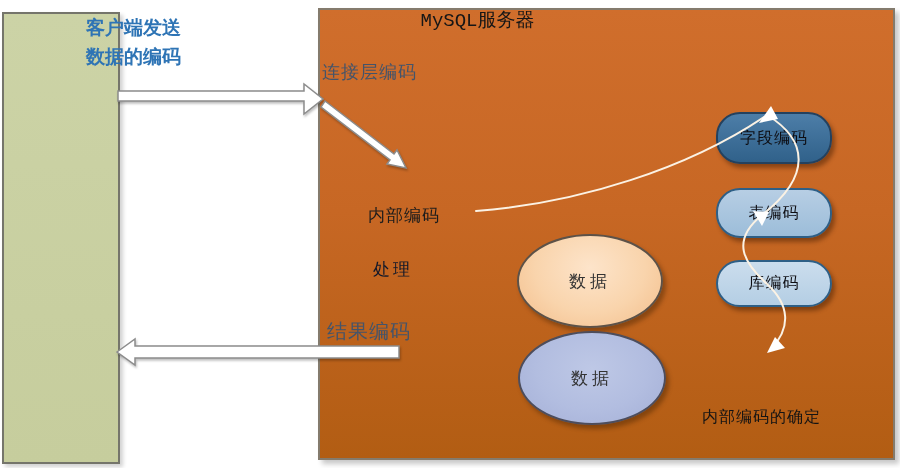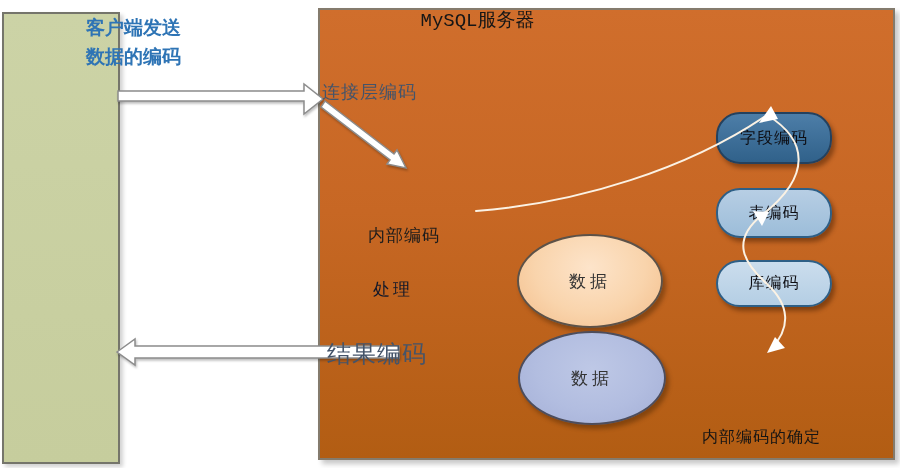--- a/index.html
+++ b/index.html
@@ -29,25 +29,25 @@
     background:linear-gradient(180deg,#d06e2c 0%,#c76724 45%,#b25d13 100%);
     border:2px solid #847b6d;
     box-shadow:4px 4px 5px rgba(0,0,0,0.22);
     z-index:1;
   }
   .server-title{
     position:absolute;left:395px;top:7px;width:165px;text-align:center;
     font-size:19px;color:#161616;z-index:4;
     font-family:Liberation Mono, monospace;
   }
-  .lbl{position:absolute;z-index:6;white-space:nowrap;margin-top:20px;}
+  .lbl{position:absolute;z-index:6;white-space:nowrap;}
   .lbl-connection{left:322px;top:60px;font-size:18px;color:#44546a;letter-spacing:1px;}
   .lbl-internal{left:368px;top:204px;font-size:17px;color:#1c1c1c;letter-spacing:1px;}
   .lbl-process{left:373px;top:258px;font-size:17px;color:#0f172a;letter-spacing:3px;}
-  .lbl-result{left:327px;top:318px;font-size:24px;color:#44546a;letter-spacing:1px;}
+  .lbl-result{left:327px;top:318px;font-size:20px;color:#44546a;letter-spacing:1px;}
   .lbl-determine{left:702px;top:407px;font-size:16px;color:#141414;letter-spacing:1px;}
   
   .ellipse{
     position:absolute;border-radius:50%;z-index:2;
     display:flex;align-items:center;justify-content:center;
     font-size:17px;color:#333;letter-spacing:4px;
     border:2px solid #5d5248;
     box-shadow:3px 4px 4px rgba(60,30,0,0.4);
   }
   .ellipse-peach{

